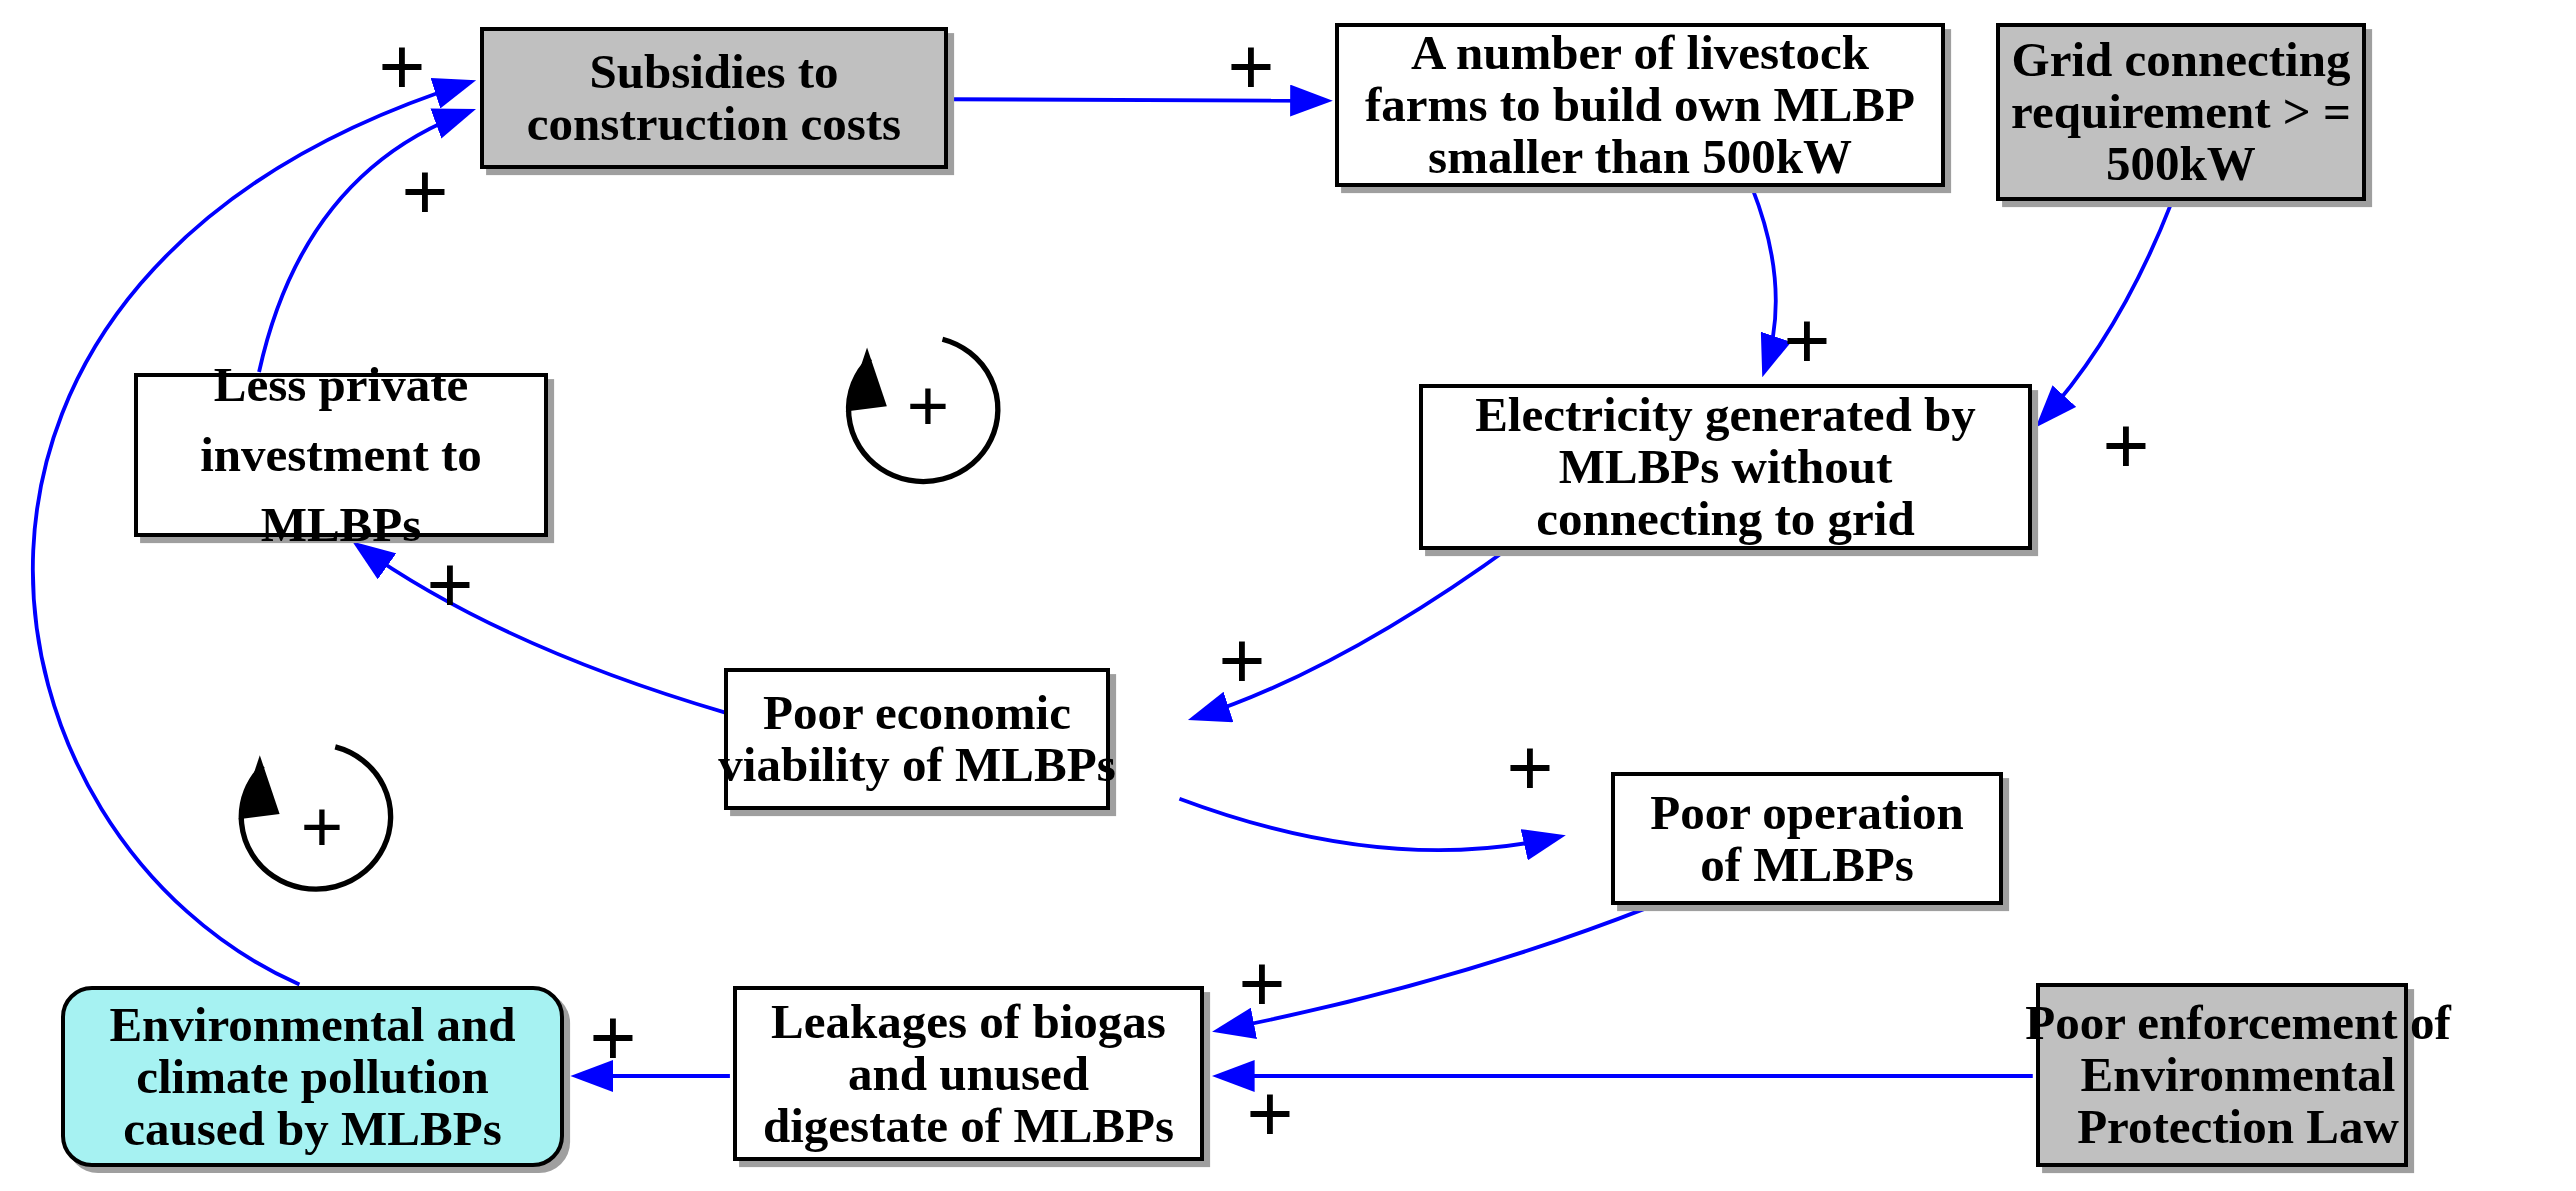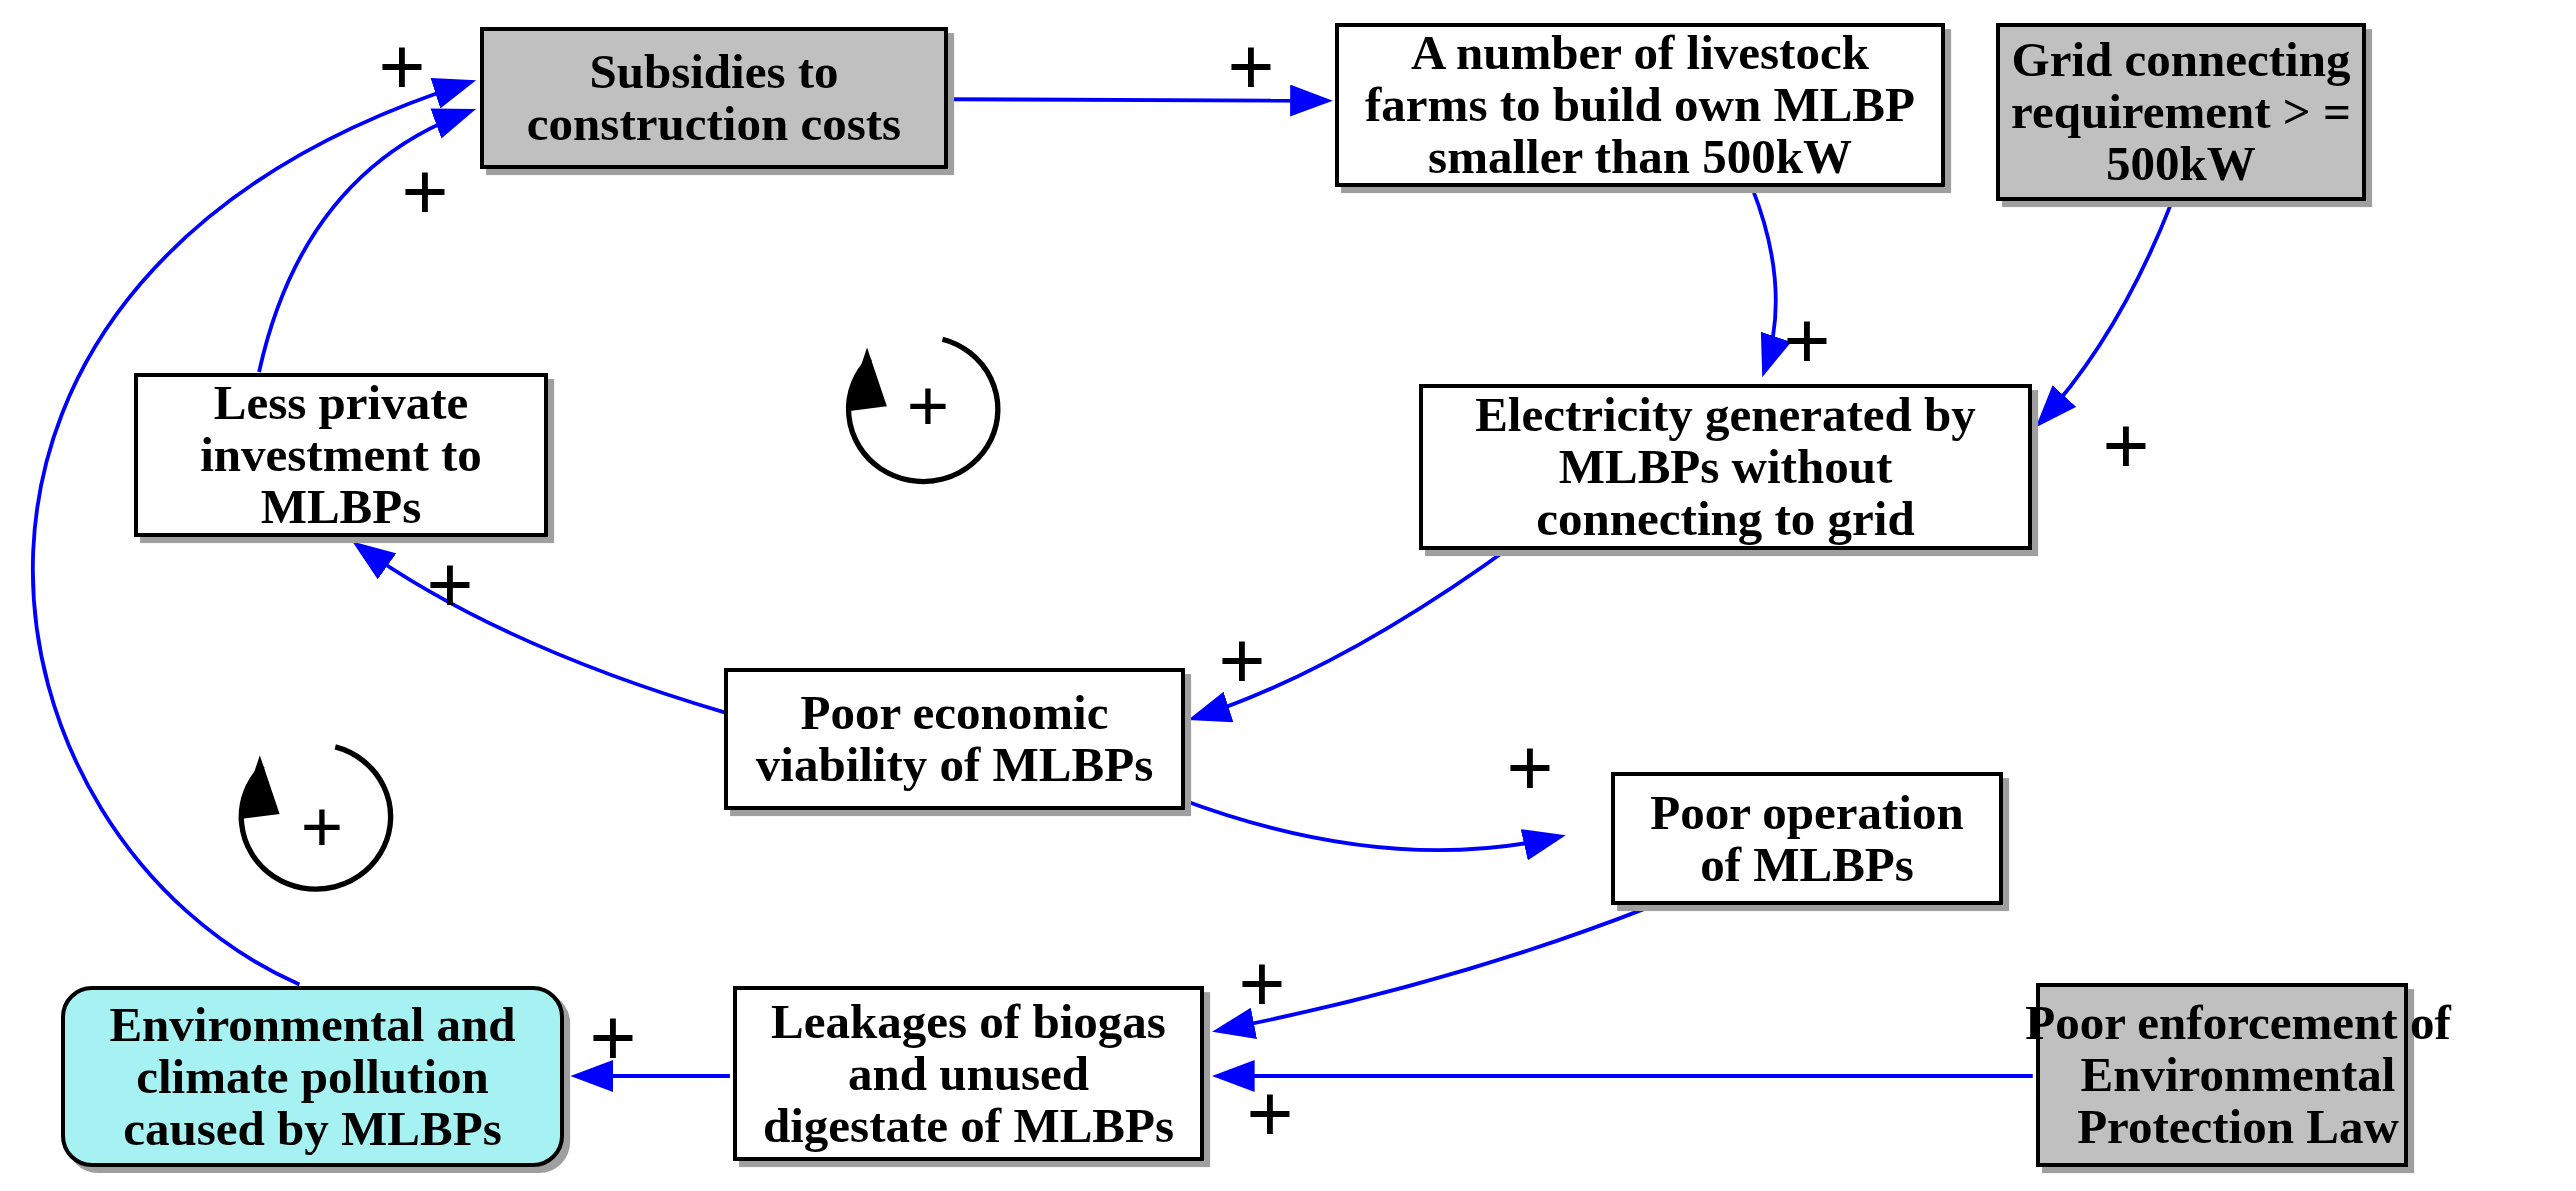--- a/index.html
+++ b/index.html
@@ -60,31 +60,31 @@
       <div class="node white" style="left: 1335px; top: 23px; width: 610px; height: 164px;">
         <div class="ln">A number of livestock</div>
         <div class="ln">farms to build own MLBP</div>
         <div class="ln">smaller than 500kW</div>
       </div>
       <div class="node gray" style="left: 1996px; top: 23px; width: 370px; height: 178px;">
         <div class="ln">Grid connecting</div>
         <div class="ln">requirement &gt; =</div>
         <div class="ln">500kW</div>
       </div>
-      <div class="node white" style="left: 134px; top: 373px; width: 414px; height: 164px;">
+      <div class="node white" style="left: 134px; top: 373px; width: 414px; height: 164px; gap: 18px;">
         <div class="ln">Less private</div>
         <div class="ln">investment to</div>
         <div class="ln">MLBPs</div>
       </div>
       <div class="node white" style="left: 1419px; top: 384px; width: 613px; height: 166px;">
         <div class="ln">Electricity generated by</div>
         <div class="ln">MLBPs without</div>
         <div class="ln">connecting to grid</div>
       </div>
-      <div class="node white" style="left: 724px; top: 668px; width: 461px; height: 142px;">
+      <div class="node white" style="left: 724px; top: 668px; width: 386px; height: 142px;">
         <div class="ln">Poor economic</div>
         <div class="ln">viability of MLBPs</div>
       </div>
       <div class="node white" style="left: 1570px; top: 772px; width: 392px; height: 133px; margin-left: 41px;">
         <div class="ln">Poor operation</div>
         <div class="ln">of MLBPs</div>
       </div>
       <div class="node cyan" style="left: 61px; top: 986px; width: 503px; height: 181px;">
         <div class="ln">Environmental and</div>
         <div class="ln">climate pollution</div>

